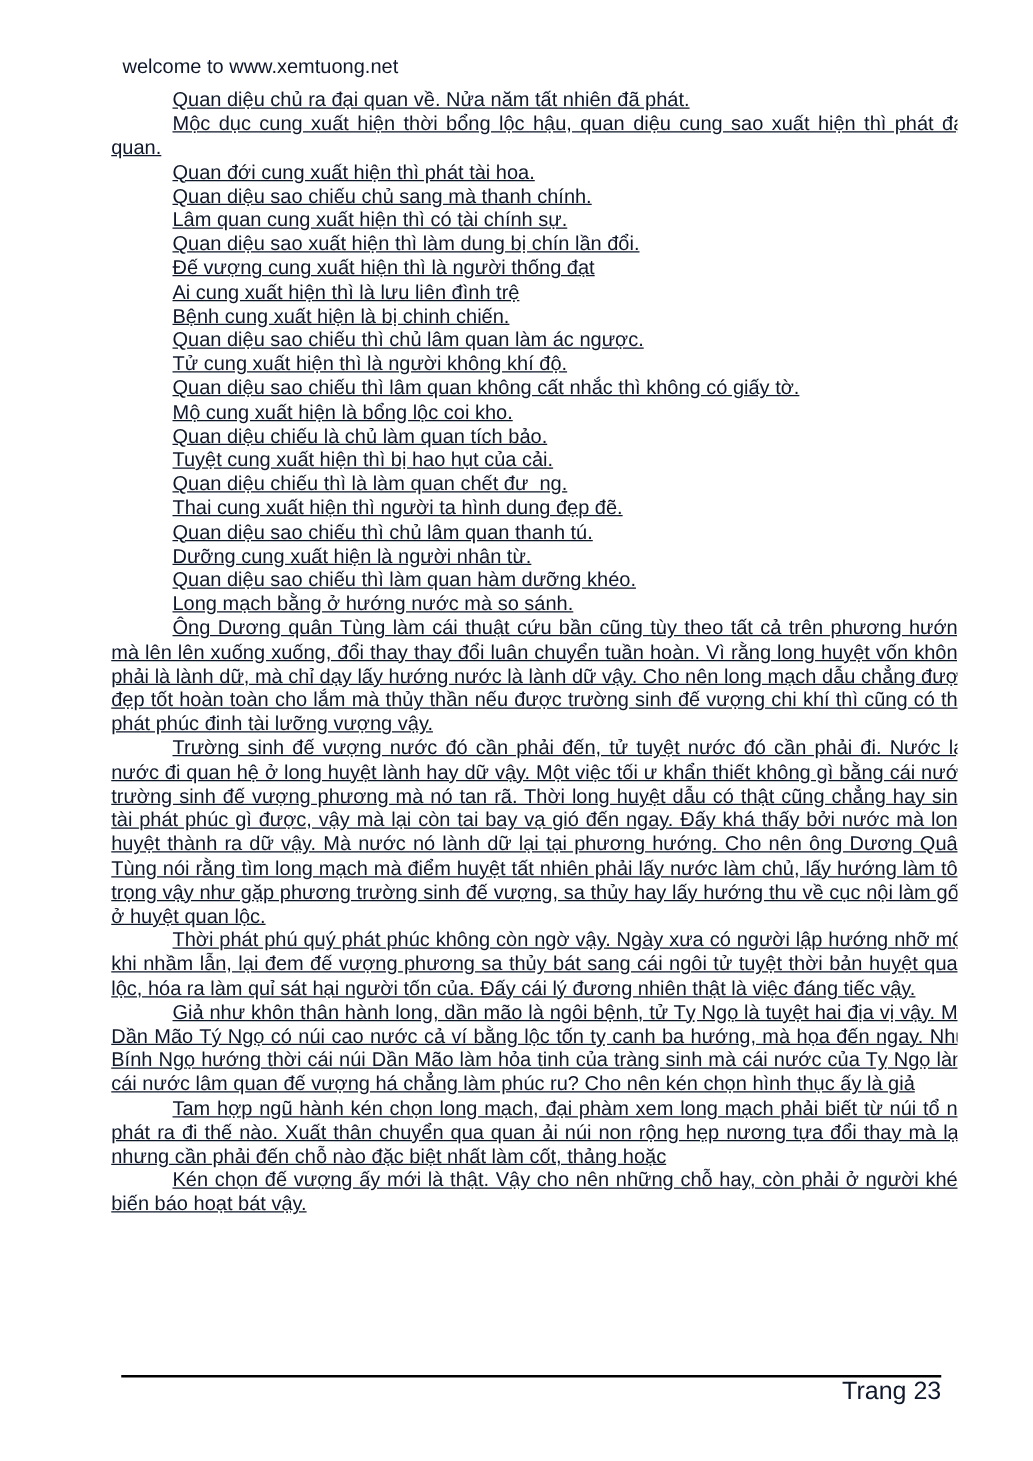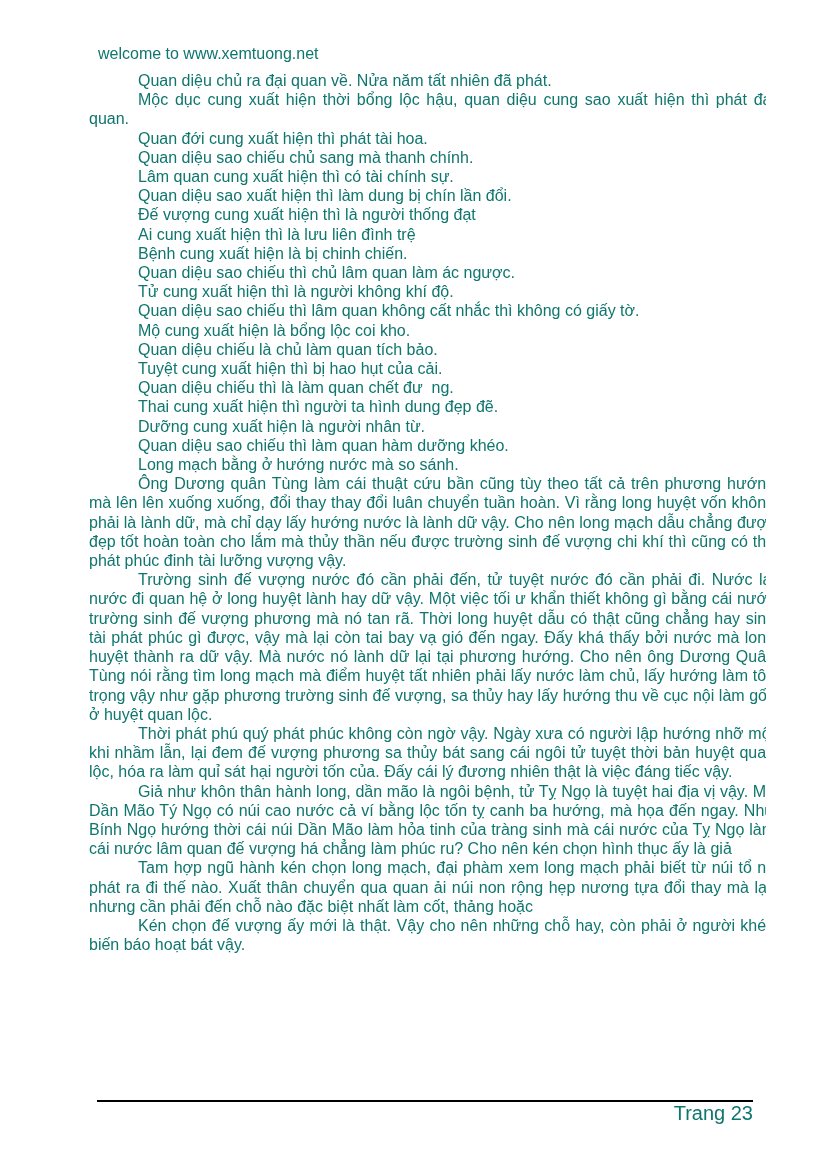--- a/index.html
+++ b/index.html
@@ -5,40 +5,41 @@
   html, body {
     margin: 0;
     padding: 0;
     background: #ffffff;
   }
   .page {
     position: relative;
     width: 766px;
     height: 1169px;
     background: #ffffff;
-    color: #0f766e;
+    color: #0f172a;
     font-family: "Liberation Sans", sans-serif;
     overflow: hidden;
   }
   .site-header {
     position: absolute;
     left: 98px;
     top: 44px;
     font-size: 16px;
     line-height: 19px;
     white-space: nowrap;
   }
   .content {
     position: absolute;
     left: 89px;
     top: 71px;
     width: 686px;
     font-size: 16px;
     line-height: 19.2px;
     text-align: justify;
+    text-decoration: underline;
   }
   .para {
     margin: 0;
     padding: 0;
     text-indent: 49px;
   }
   .footer-rule {
     position: absolute;
     left: 97px;
     top: 1100px;
@@ -74,20 +75,21 @@
       <p class="para">Ai cung xuất hiện thì là lưu liên đình trệ</p>
       <p class="para">Bệnh cung xuất hiện là bị chinh chiến.</p>
       <p class="para">Quan diệu sao chiếu thì chủ lâm quan làm ác ngược.</p>
       <p class="para">Tử cung xuất hiện thì là người không khí độ.</p>
       <p class="para">Quan diệu sao chiếu thì lâm quan không cất nhắc thì không có giấy tờ.</p>
       <p class="para">Mộ cung xuất hiện là bổng lộc coi kho.</p>
       <p class="para">Quan diệu chiếu là chủ làm quan tích bảo.</p>
       <p class="para">Tuyệt cung xuất hiện thì bị hao hụt của cải.</p>
       <p class="para">Quan diệu chiếu thì là làm quan chết đư&nbsp;&nbsp;ng.</p>
       <p class="para">Thai cung xuất hiện thì người ta hình dung đẹp đẽ.</p>
+      <p class="para">Quan diệu sao chiếu thì chủ lâm quan thanh tú.</p>
       <p class="para">Dưỡng cung xuất hiện là người nhân từ.</p>
       <p class="para">Quan diệu sao chiếu thì làm quan hàm dưỡng khéo.</p>
       <p class="para">Long mạch bằng ở hướng nước mà so sánh.</p>
       <p class="para">Ông Dương quân Tùng làm cái thuật cứu bần cũng tùy theo tất cả trên phương hướng mà lên lên xuống xuống, đổi thay thay đổi luân chuyển tuần hoàn. Vì rằng long huyệt vốn không phải là lành dữ, mà chỉ dạy lấy hướng nước là lành dữ vậy. Cho nên long mạch dẫu chẳng được đẹp tốt hoàn toàn cho lắm mà thủy thần nếu được trường sinh đế vượng chi khí thì cũng có thể phát phúc đinh tài lưỡng vượng vậy.</p>
       <p class="para">Trường sinh đế vượng nước đó cần phải đến, tử tuyệt nước đó cần phải đi. Nước lại nước đi quan hệ ở long huyệt lành hay dữ vậy. Một việc tối ư khẩn thiết không gì bằng cái nước trường sinh đế vượng phương mà nó tan rã. Thời long huyệt dẫu có thật cũng chẳng hay sinh tài phát phúc gì được, vậy mà lại còn tai bay vạ gió đến ngay. Đấy khá thấy bởi nước mà long huyệt thành ra dữ vậy. Mà nước nó lành dữ lại tại phương hướng. Cho nên ông Dương Quân Tùng nói rằng tìm long mạch mà điểm huyệt tất nhiên phải lấy nước làm chủ, lấy hướng làm tôn trọng vậy như gặp phương trường sinh đế vượng, sa thủy hay lấy hướng thu về cục nội làm gốc ở huyệt quan lộc.</p>
       <p class="para">Thời phát phú quý phát phúc không còn ngờ vậy. Ngày xưa có người lập hướng nhỡ một khi nhầm lẫn, lại đem đế vượng phương sa thủy bát sang cái ngôi tử tuyệt thời bản huyệt quan lộc, hóa ra làm quỉ sát hại người tốn của. Đấy cái lý đương nhiên thật là việc đáng tiếc vậy.</p>
       <p class="para">Giả như khôn thân hành long, dần mão là ngôi bệnh, tử Tỵ Ngọ là tuyệt hai địa vị vậy. Mà Dần Mão Tý Ngọ có núi cao nước cả ví bằng lộc tốn tỵ canh ba hướng, mà họa đến ngay. Như Bính Ngọ hướng thời cái núi Dần Mão làm hỏa tinh của tràng sinh mà cái nước của Tỵ Ngọ làm cái nước lâm quan đế vượng há chẳng làm phúc ru? Cho nên kén chọn hình thục ấy là giả</p>
       <p class="para">Tam hợp ngũ hành kén chọn long mạch, đại phàm xem long mạch phải biết từ núi tổ nó phát ra đi thế nào. Xuất thân chuyển qua quan ải núi non rộng hẹp nương tựa đổi thay mà lại, nhưng cần phải đến chỗ nào đặc biệt nhất làm cốt, thảng hoặc</p>
       <p class="para">Kén chọn đế vượng ấy mới là thật. Vậy cho nên những chỗ hay, còn phải ở người khéo biến báo hoạt bát vậy.</p>
     </div>

